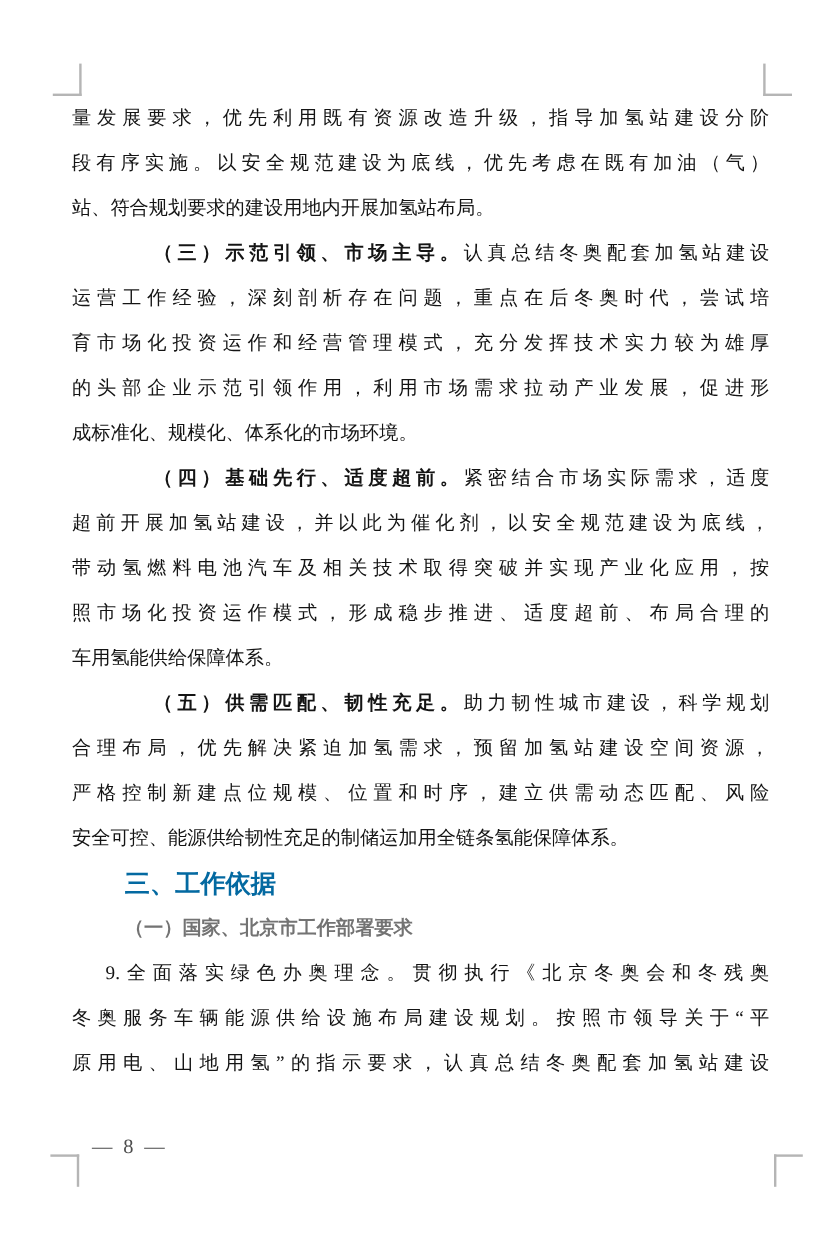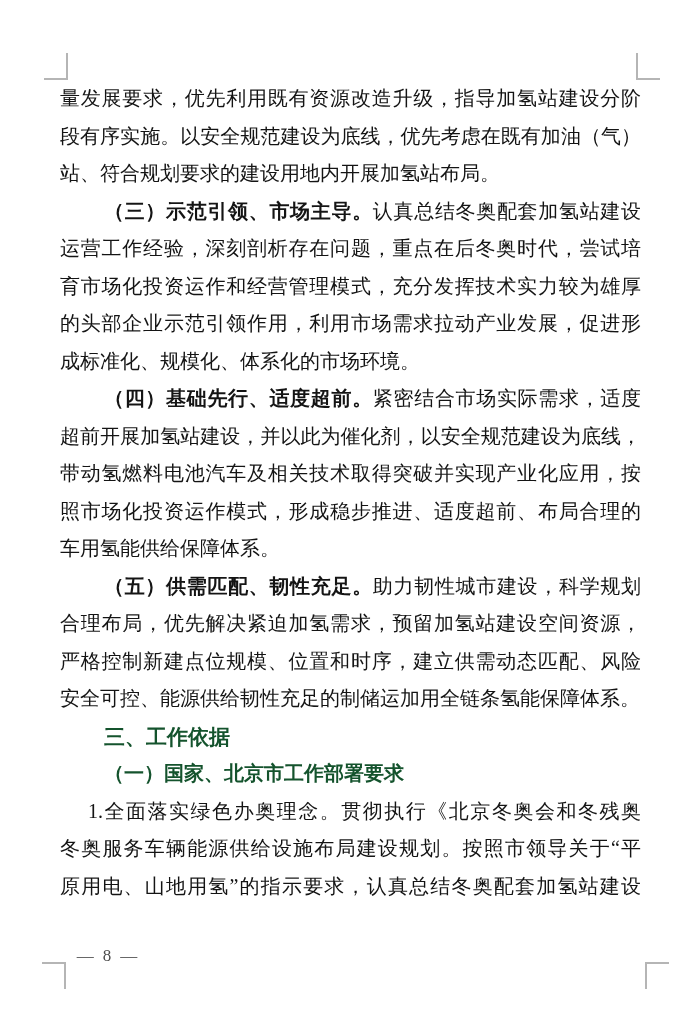--- a/index.html
+++ b/index.html
@@ -16,33 +16,33 @@
   .mark-tl{left:44px;top:53px;border-right:2px solid #b5b5b5;border-bottom:2px solid #b5b5b5;}
   .mark-tr{left:636px;top:53px;border-left:2px solid #b5b5b5;border-bottom:2px solid #b5b5b5;}
   .mark-bl{left:42px;top:962px;border-top:2px solid #b5b5b5;border-right:2px solid #b5b5b5;}
   .mark-br{left:645px;top:962px;border-top:2px solid #b5b5b5;border-left:2px solid #b5b5b5;}
   
   .doc{
     position:absolute;left:60px;top:80px;width:581px;
     color:#141414;
   }
   .line{
-    height:37.5px;line-height:37.5px;font-size:20px;
+    height:37.5px;line-height:37.5px;font-size:16px;
     letter-spacing:0;
   }
   .j{text-align:justify;text-align-last:justify;}
   .ind{padding-left:44px;}
   .ind1{padding-left:28px;}
-  .lead{font-weight:bold;}
+  .lead{font-weight:bold;margin-left:24px;}
   .lead1{font-weight:normal;}
   .hsans{
     font-family:"Liberation Sans","DejaVu Sans",sans-serif;
-    font-weight:bold;font-size:21px;color:#14532d;
+    font-weight:bold;font-size:21px;color:#0369a1;
   }
-  .hkai{font-weight:bold;color:#14532d;}
+  .hkai{font-weight:bold;color:#737373;}
   
   .footer{
     position:absolute;left:68px;top:945px;width:78px;
     text-align:center;color:#4d4d4d;font-size:17px;line-height:22px;
     display:flex;align-items:center;justify-content:center;gap:9px;
   }
   .footer span{display:inline-block;}
 </style>
 </head>
 <body>
@@ -73,21 +73,21 @@
     <div class="line">车用氢能供给保障体系。</div>
 
     <div class="line j ind"><span class="lead">（五）供需匹配、韧性充足。</span><span>助力韧性城市建设，科学规划</span></div>
     <div class="line j">合理布局，优先解决紧迫加氢需求，预留加氢站建设空间资源，</div>
     <div class="line j">严格控制新建点位规模、位置和时序，建立供需动态匹配、风险</div>
     <div class="line">安全可控、能源供给韧性充足的制储运加用全链条氢能保障体系。</div>
 
     <div class="line hsans ind">三、工作依据</div>
     <div class="line hkai ind">（一）国家、北京市工作部署要求</div>
 
-    <div class="line j ind1"><span class="lead1">1.全面落实绿色办奥理念。</span><span>贯彻执行《北京冬奥会和冬残奥</span></div>
+    <div class="line j ind1"><span class="lead1">9.全面落实绿色办奥理念。</span><span>贯彻执行《北京冬奥会和冬残奥</span></div>
     <div class="line j">冬奥服务车辆能源供给设施布局建设规划。按照市领导关于“平</div>
     <div class="line j">原用电、山地用氢”的指示要求，认真总结冬奥配套加氢站建设</div>
 
   </div>
 
   <div class="footer">
     <span>—</span>
     <span>8</span>
     <span>—</span>
   </div>

